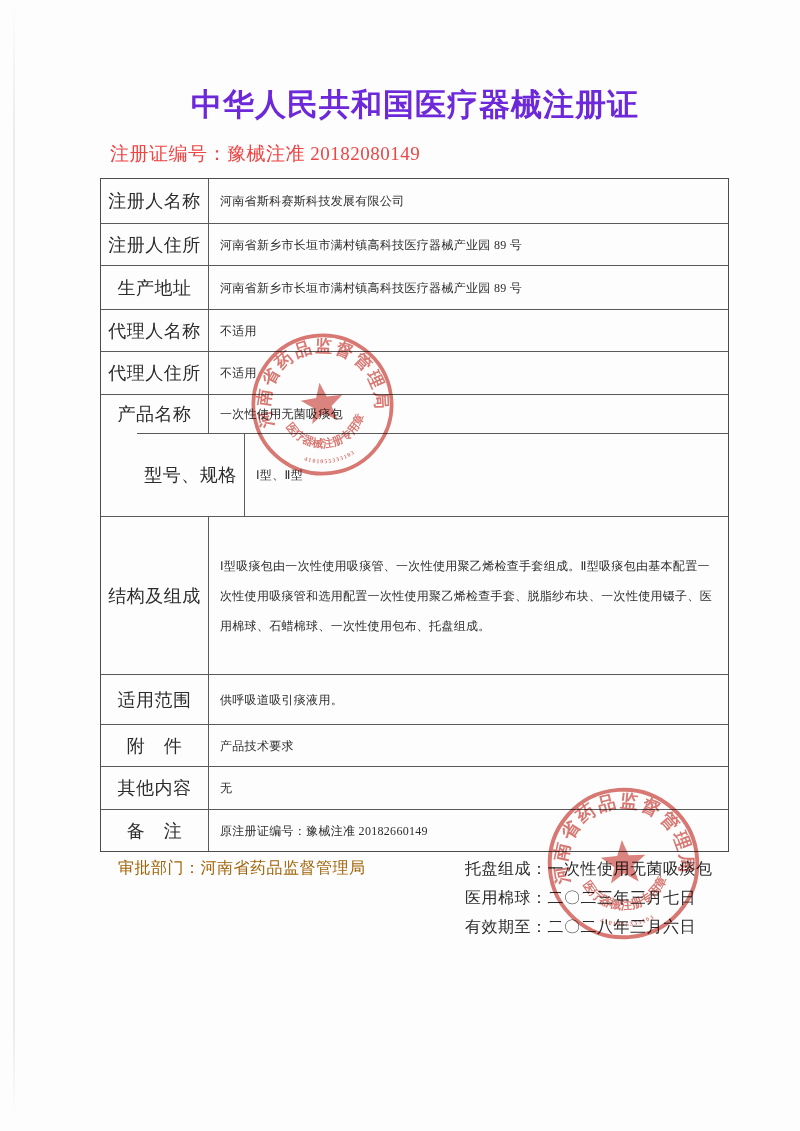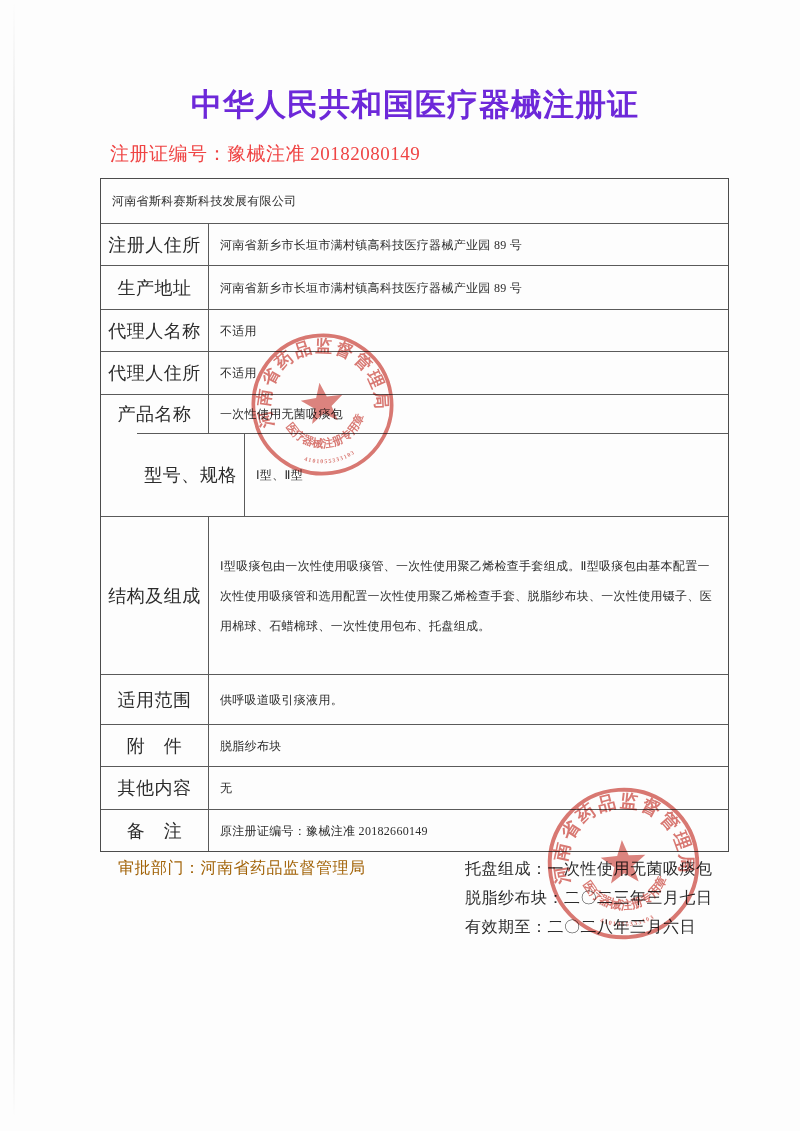--- a/index.html
+++ b/index.html
@@ -68,20 +68,21 @@
 <div class="page">
   <div class="scan-edge"></div>
 
   <div class="content">
     <div class="doc-title">中华人民共和国医疗器械注册证</div>
 
     <div class="reg-line"><span>注册证编号：</span><span>豫械注准 20182080149</span></div>
 
     <div class="cert-table">
       <div class="row">
+        <div class="lbl">注册人名称</div>
         <div class="val">河南省斯科赛斯科技发展有限公司</div>
       </div>
       <div class="row">
         <div class="lbl">注册人住所</div>
         <div class="val">河南省新乡市长垣市满村镇高科技医疗器械产业园 89 号</div>
       </div>
       <div class="row">
         <div class="lbl">生产地址</div>
         <div class="val">河南省新乡市长垣市满村镇高科技医疗器械产业园 89 号</div>
       </div>
@@ -104,37 +105,37 @@
       <div class="row">
         <div class="lbl">结构及组成</div>
         <div class="val">Ⅰ型吸痰包由一次性使用吸痰管、一次性使用聚乙烯检查手套组成。Ⅱ型吸痰包由基本配置一次性使用吸痰管和选用配置一次性使用聚乙烯检查手套、脱脂纱布块、一次性使用镊子、医用棉球、石蜡棉球、一次性使用包布、托盘组成。</div>
       </div>
       <div class="row">
         <div class="lbl">适用范围</div>
         <div class="val">供呼吸道吸引痰液用。</div>
       </div>
       <div class="row">
         <div class="lbl">附　件</div>
-        <div class="val">脱脂纱布块</div>
+        <div class="val">产品技术要求</div>
       </div>
       <div class="row">
         <div class="lbl">其他内容</div>
         <div class="val">无</div>
       </div>
       <div class="row">
         <div class="lbl">备　注</div>
         <div class="val">原注册证编号：豫械注准 20182660149</div>
       </div>
     </div>
 
     <div class="footer-left"><span>审批部门：</span><span>河南省药品监督管理局</span></div>
 
     <div class="footer-dates">
       <div class="date-row"><span>托盘组成：</span><span>一次性使用无菌吸痰包</span></div>
-      <div class="date-row"><span>脱脂纱布块：</span><span>二〇二三年三月七日</span></div>
+      <div class="date-row"><span>医用棉球：</span><span>二〇二三年三月七日</span></div>
       <div class="date-row"><span>有效期至：</span><span>二〇二八年三月六日</span></div>
     </div>
   </div>
 
   <svg class="stamp stamp-1" viewBox="0 0 200 200">
     <defs>
       <path id="s1-top" d="M 30.45,118.64 A 72,72 0 1 1 169.55,118.64" fill="none"></path>
       <path id="s1-cap" d="M 45.5,119.8 A 58,58 0 0 0 154.5,119.8" fill="none"></path>
       <path id="s1-num" d="M 48.6,161.3 A 80,80 0 0 0 151.4,161.3" fill="none"></path>
     </defs>

